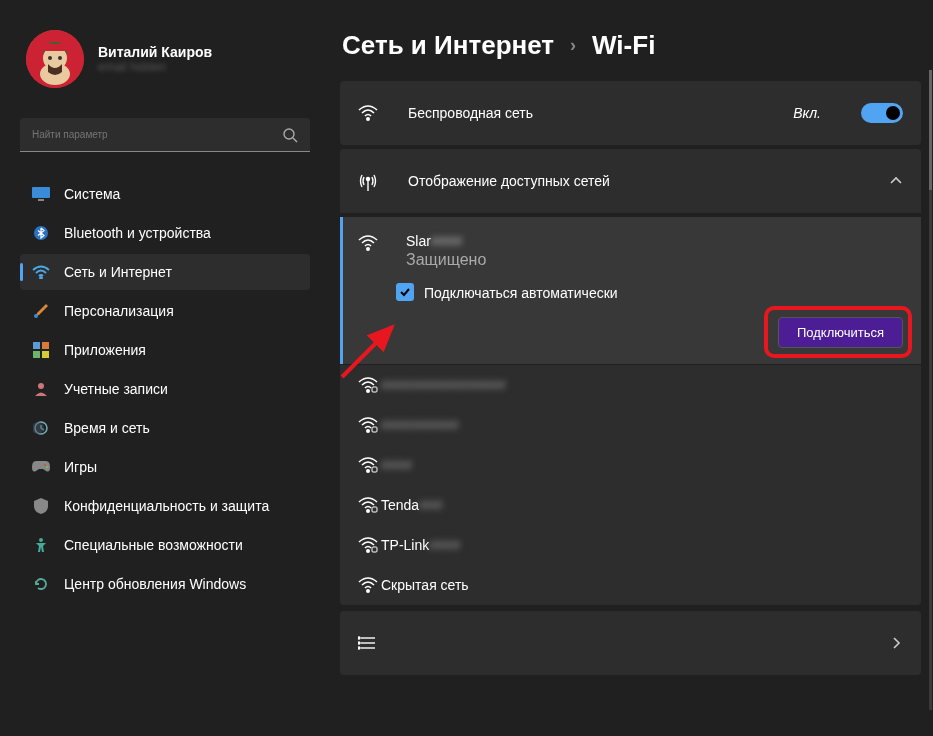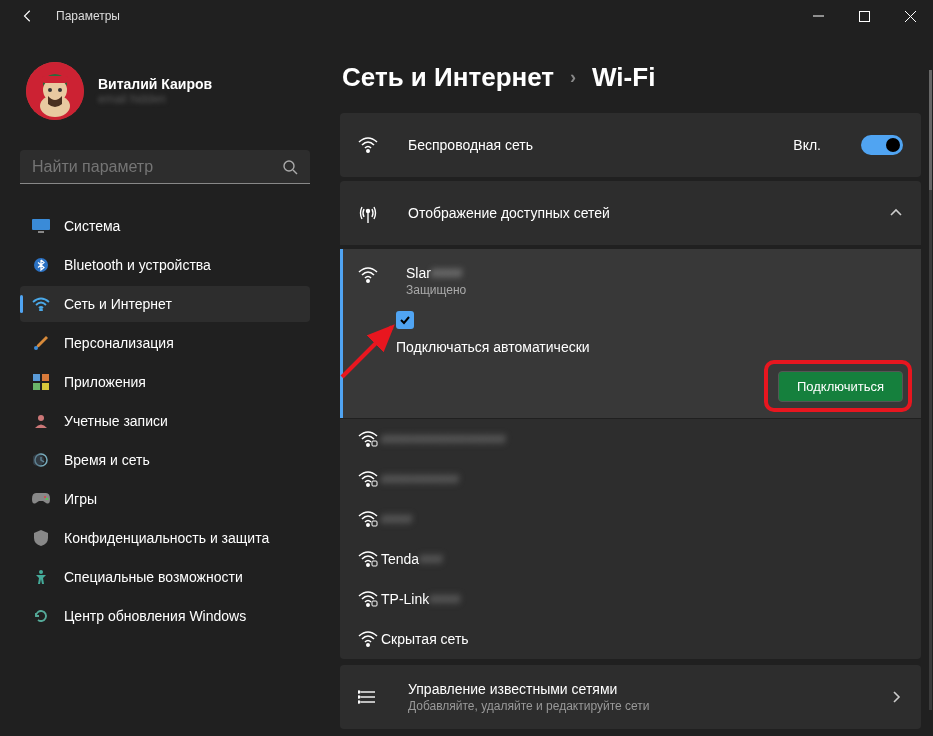--- a/index.html
+++ b/index.html
@@ -11,90 +11,64 @@
 .win-ctrls { margin-left: auto; display: flex; }
 .win-ctrls div { width: 46px; height: 32px; display: flex; align-items: center; justify-content: center; color: #fff; cursor: pointer; }
 .content { flex: 1; display: flex; padding: 0 12px 12px 20px; gap: 30px; }
 .sidebar { width: 290px; display: flex; flex-direction: column; }
 .userblock { display: flex; align-items: center; gap: 14px; padding: 30px 0 12px 6px; }
 .avatar { width: 58px; height: 58px; border-radius: 50%; background: linear-gradient(135deg,#d94545 0%,#b63333 100%); display:flex; align-items:center; justify-content:center; overflow:hidden; }
 .avatar svg { width: 58px; height: 58px; }
 .uname { font-size: 14px; font-weight: 600; text-align: right; }
 .uemail { font-size: 12px; color: #555; filter: blur(2px); }
 .search { margin-top: 18px; height: 34px; background: #2d2d2d; border-bottom: 1px solid #888; border-radius: 4px 4px 0 0; display: flex; align-items: center; padding: 0 12px; }
-.search input { background: transparent; border: none; outline: none; color: #fca5a5; font-size: 16px; flex: 1; }
+.search input { background: transparent; border: none; outline: none; color: #fca5a5; font-size: 10px; flex: 1; }
 .nav { margin-top: 24px; display: flex; flex-direction: column; gap: 3px; }
 .nav-item { height: 36px; display: flex; align-items: center; gap: 14px; padding: 0 12px; border-radius: 4px; font-size: 14px; cursor: pointer; position: relative; }
 .nav-item.active { background: #2d2d2d; }
 .nav-item.active::before { content: ""; position: absolute; left: 0; top: 9px; bottom: 9px; width: 3px; background: #50a4f2; border-radius: 2px; }
 .nav-icon { width: 18px; height: 18px; display: flex; align-items: center; justify-content: center; }
 .main { flex: 1; display: flex; flex-direction: column; padding-top: 30px; overflow: hidden; }
 .breadcrumb { display: flex; align-items: center; gap: 16px; font-size: 26px; font-weight: 600; margin-bottom: 20px; padding-left: 2px; }
 .breadcrumb .sep { color: #888; font-size: 18px; }
 .panel { background: #2d2d2d; border-radius: 4px; margin-bottom: 4px; }
 .row { display: flex; align-items: center; min-height: 64px; padding: 0 18px; gap: 30px; }
 .row-title { font-size: 14px; }
 .row-sub { font-size: 12px; color: #999; margin-top: 2px; }
 .row .spacer { flex: 1; }
 .toggle { width: 42px; height: 20px; background: #50a4f2; border-radius: 10px; position: relative; cursor: pointer; }
 .toggle::after { content: ""; position: absolute; right: 3px; top: 3px; width: 14px; height: 14px; background: #000; border-radius: 50%; }
-.toggle-label { font-size: 14px; margin-right: 10px; }
+.toggle-label { font-size: 14px; margin-right: 10px; font-style: italic; }
 .chev { color: #ccc; }
 .networks-row { background: #2d2d2d; border-radius: 4px 4px 0 0; }
 .selected-net { background: #383838; border-left: 3px solid #50a4f2; padding: 16px 18px 16px 15px; margin-bottom:1px; }
 .net-head { display: flex; align-items: flex-start; gap: 28px; }
 .net-icon { width: 20px; margin-top: 2px; }
 .net-name { font-size: 14px; }
 .net-name .blur { filter: blur(3px); color:#aaa; }
-.net-status { font-size: 12px; color: #aaa; margin-top: 2px; }
-.auto-row { display: flex; align-items: flex-start; gap: 10px; margin-left: 38px; margin-top: 14px; flex-direction: column; }
+.net-status { font-size: 16px; color: #aaa; margin-top: 2px; }
+.auto-row { display: flex; align-items: flex-end; gap: 10px; margin-left: 38px; margin-top: 14px; }
 .checkbox { width: 18px; height: 18px; background: #50a4f2; border-radius: 3px; display: flex; align-items: center; justify-content: center; cursor: pointer; }
 .auto-label { font-size: 14px; }
 .connect-row { display: flex; justify-content: flex-end; margin-top: 16px; position: relative; }
-.connect-btn { background: #15803d; border: 1px solid #555; color: #fff; padding: 7px 18px; font-size: 13px; border-radius: 4px; cursor: pointer; }
+.connect-btn { background: #4c1d95; border: 1px solid #555; color: #fff; padding: 7px 18px; font-size: 13px; border-radius: 4px; cursor: pointer; }
 .highlight-ring { position: absolute; border: 4px solid #e8161f; border-radius: 10px; right: -9px; top: -11px; width: 148px; height: 52px; pointer-events:none; }
 .net-simple { display: flex; align-items: center; gap: 3px; padding: 10px 18px; min-height: 40px; background:#2d2d2d; cursor: pointer; }
 .net-simple .nname { font-size: 14px; }
 .net-simple .blur { filter: blur(3px); color:#888; }
 .net-group { border-radius: 0 0 4px 4px; overflow:hidden; margin-bottom: 4px;}
 .manage { background: #2d2d2d; border-radius: 4px; margin-top:2px; }
 .arrow-svg { position: absolute; left: 332px; top: 312px; pointer-events: none; z-index:5; }
 .scrollbar { position: absolute; right: 1px; top: 70px; width: 3px; height: 640px; background:#3a3a3a; }
 .scrollthumb { position:absolute; right:0; top:0; width:3px; height:120px; background:#666; }
 </style>
 </head>
 <body>
 
 <div class="window">
-  <div class="titlebar">
-    <div class="back-btn">
-      <svg width="14" height="14" viewBox="0 0 16 16" fill="none" stroke="#fff" stroke-width="1.3">
-          <path d="M10 2 L4 8 L10 14"></path>
-        </svg>
-    </div>
-    <div class="title">Параметры</div>
-    <div class="win-ctrls">
-      <div>
-          <svg width="11" height="11" stroke="#fff">
-            <line x1="0" y1="5" x2="11" y2="5" stroke-width="1"></line>
-          </svg>
-        </div>
-      <div>
-          <svg width="11" height="11" fill="none" stroke="#fff">
-            <rect x="0.5" y="0.5" width="10" height="10" stroke-width="1"></rect>
-          </svg>
-        </div>
-      <div>
-          <svg width="11" height="11" stroke="#fff" stroke-width="1">
-            <line x1="0" y1="0" x2="11" y2="11"></line>
-            <line x1="11" y1="0" x2="0" y2="11"></line>
-          </svg>
-        </div>
-    </div>
-  </div>
 
   <div class="content">
     <div class="sidebar">
       <div class="userblock">
         <div class="avatar">
           <svg viewBox="0 0 58 58">
               <circle cx="29" cy="29" r="29" fill="#c23"></circle>
               <ellipse cx="29" cy="44" rx="15" ry="11" fill="#e8c9a0"></ellipse>
               <circle cx="29" cy="28" r="12" fill="#e8c9a0"></circle>
               <path d="M17 24 Q29 8 41 24 L41 18 Q29 6 17 18 Z" fill="#2a6b3a"></path>
@@ -358,24 +332,20 @@
       <div class="manage">
         <div class="row">
           <svg width="20" height="16" viewBox="0 0 20 16" fill="none" stroke="#fff" stroke-width="1.4">
               <line x1="3" y1="3" x2="17" y2="3"></line>
               <line x1="3" y1="8" x2="17" y2="8"></line>
               <line x1="3" y1="13" x2="17" y2="13"></line>
               <circle cx="1" cy="3" r="1" fill="#fff"></circle>
               <circle cx="1" cy="8" r="1" fill="#fff"></circle>
               <circle cx="1" cy="13" r="1" fill="#fff"></circle>
             </svg>
-          <div>
-            <div class="row-title">Управление известными сетями</div>
-            <div class="row-sub">Добавляйте, удаляйте и редактируйте сети</div>
-          </div>
           <div class="spacer"></div>
           <svg class="chev" width="14" height="14" viewBox="0 0 14 14" fill="none" stroke="#ccc" stroke-width="1.6">
               <path d="M5 2 L10 7 L5 12"></path>
             </svg>
         </div>
       </div>
     </div>
   </div>
 </div>
 

